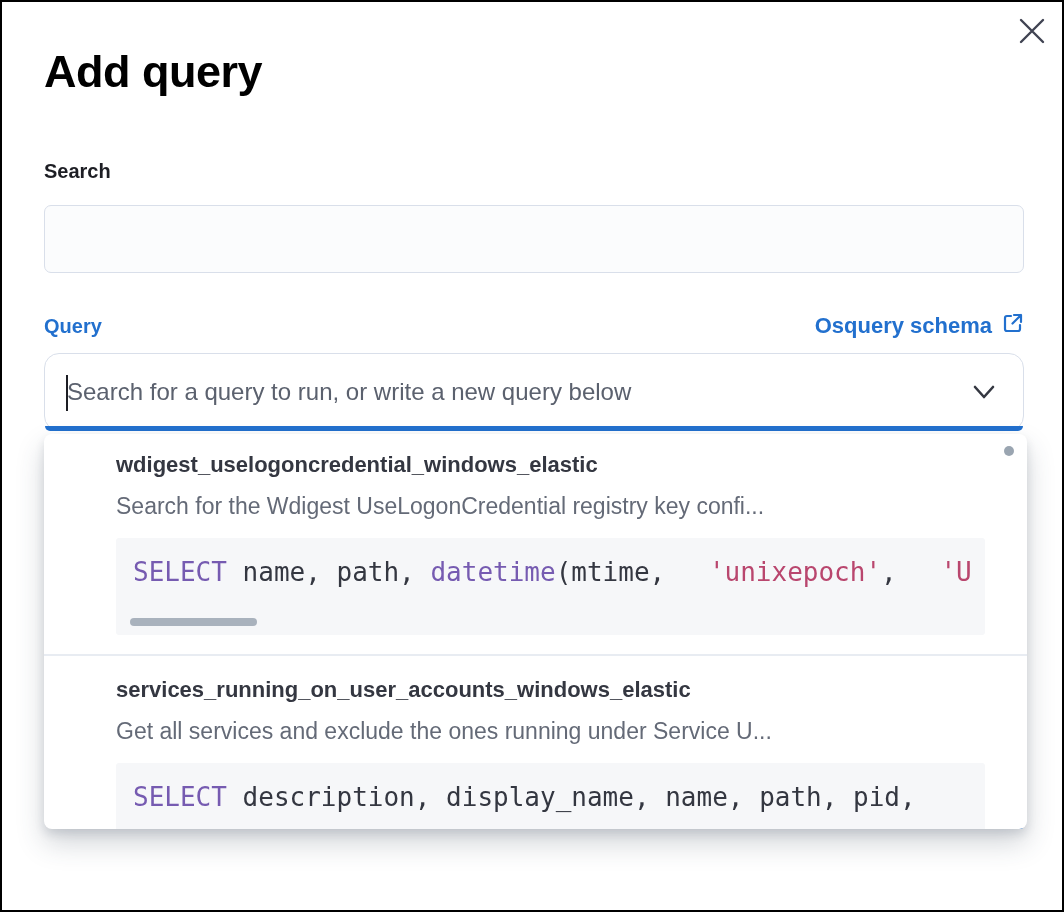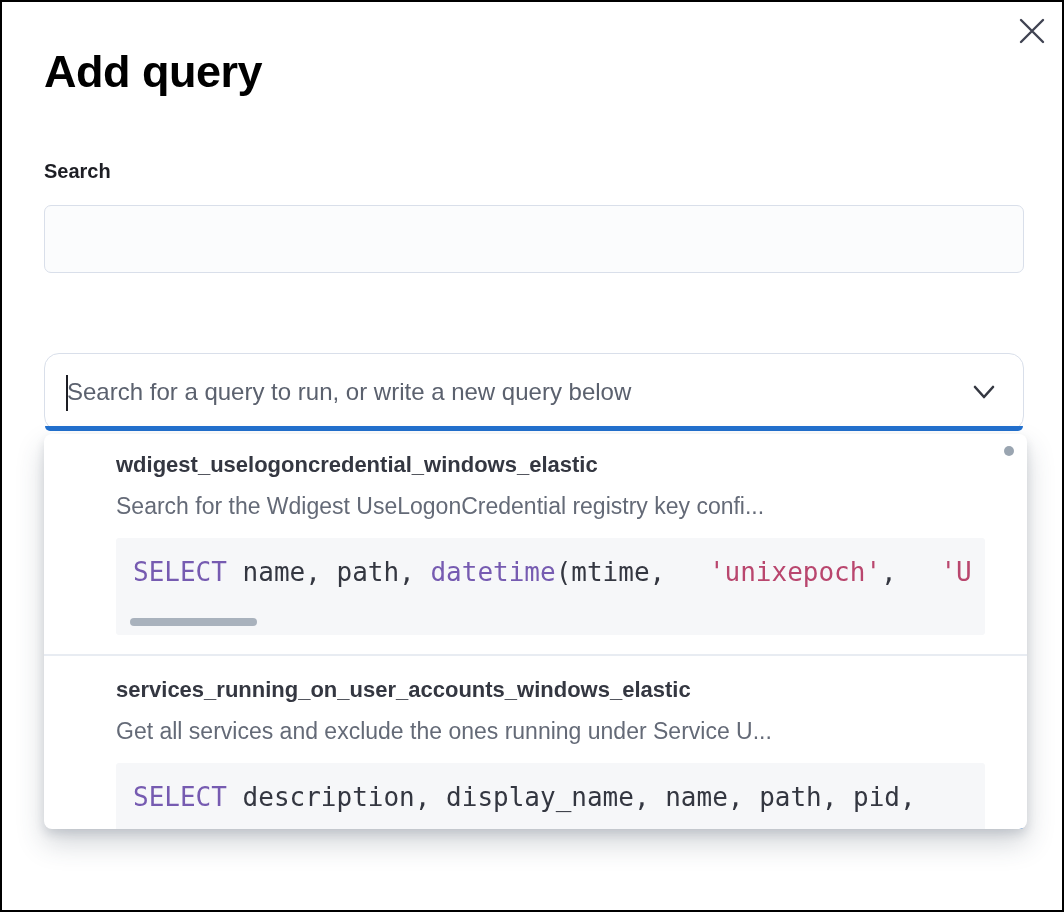--- a/index.html
+++ b/index.html
@@ -231,20 +231,32 @@
         <path d="M4 4 L26 26 M26 4 L4 26" stroke="#404352" stroke-width="2.4" stroke-linecap="round" fill="none"></path>
       </svg>
     </span>
   </button>
 
   <h1 class="modal-title">Add query</h1>
 
   <div class="field-label">Search</div>
   <input class="label-input" type="text" placeholder="" style="">
 
+  <div class="query-row">
+    <span class="query-label">Query</span>
+    <a class="schema-link">
+      <span>Osquery schema</span>
+      <span>
+        <svg width="22" height="22" viewBox="0 0 22 22">
+          <path d="M9 4 H5 C3.9 4 3 4.9 3 6 V17 C3 18.1 3.9 19 5 19 H16 C17.1 19 18 18.1 18 17 V13" stroke="#2270ce" stroke-width="2.2" fill="none" stroke-linecap="round"></path>
+          <path d="M12 3 H19 V10 M19 3 L10.5 11.5" stroke="#2270ce" stroke-width="2.2" fill="none" stroke-linecap="round" stroke-linejoin="round"></path>
+        </svg>
+      </span>
+    </a>
+  </div>
 
   <div class="combobox">
     <input type="text" placeholder="Search for a query to run, or write a new query below" style="">
     <div class="caret"></div>
     <span class="chevron">
       <svg width="30" height="24" viewBox="0 0 30 24">
         <path d="M6 7 L15 17 L24 7" stroke="#343741" stroke-width="2.6" fill="none" stroke-linecap="round" stroke-linejoin="round"></path>
       </svg>
     </span>
     <div class="focus-bar"></div>

